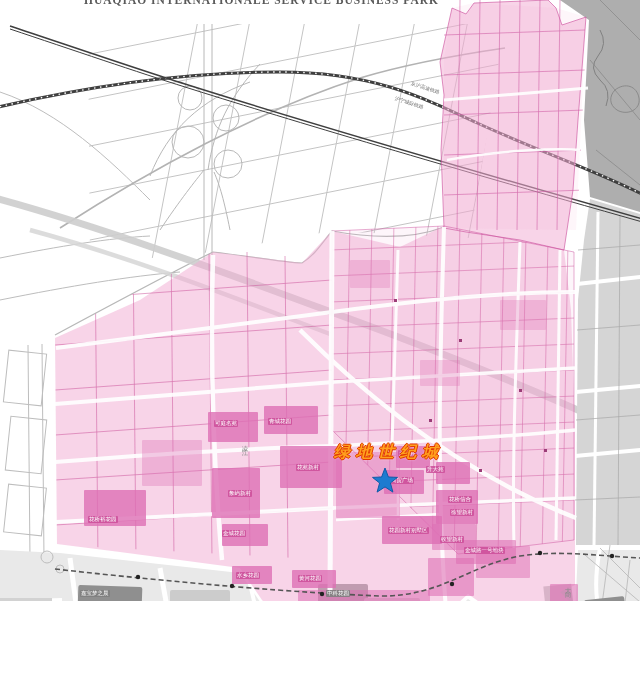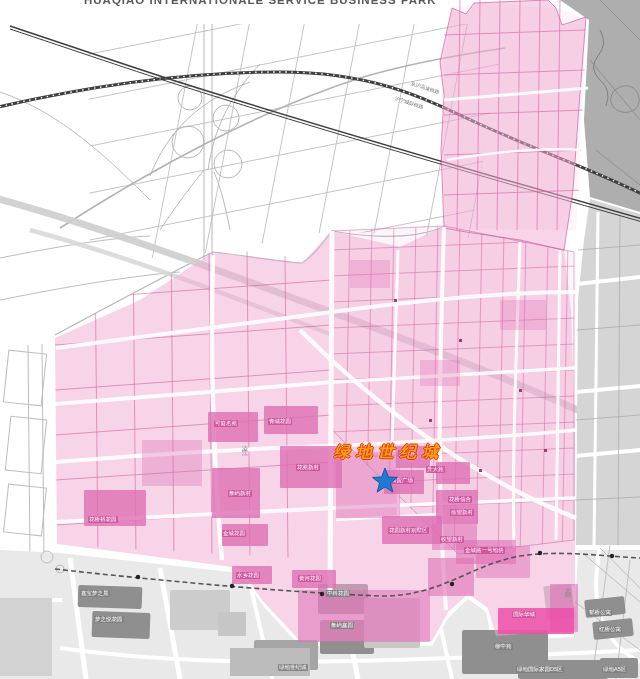--- a/index.html
+++ b/index.html
@@ -1,17 +1,17 @@
 <!DOCTYPE html>
 <html><head>
 <meta charset="utf-8">
 <style>
   html,body{margin:0;padding:0;background:#fff;}
-  #map-root{position:relative;width:640px;height:679px;overflow:hidden;
-    font-family:Liberation Sans, sans-serif;background:#fff;}
+  #map-root{position:relative;width:640px;height:601px;overflow:hidden;
+    font-family:Liberation Serif, serif;background:#fff;}
   #map-svg{position:absolute;left:0;top:0;}
   #header-title{position:absolute;top:-6px;left:84px;font-size:11.5px;font-weight:bold;
     color:#5a5a5a;letter-spacing:1px;white-space:nowrap;}
   #label-layer{position:absolute;left:0;top:0;width:640px;height:679px;pointer-events:none;}
   .lbl{position:absolute;white-space:nowrap;line-height:7px;transform-origin:left top;}
   .lbl.estate{font-size:5.5px;color:#fff;background:rgba(205,80,155,0.88);
     padding:0 1px;border-radius:1px;}
   .lbl.gray{font-size:5.5px;color:#fff;background:rgba(128,128,128,0.92);
     padding:0 1px;border-radius:1px;}
   .lbl.rail{font-size:5px;color:#6f6f6f;background:transparent;}

